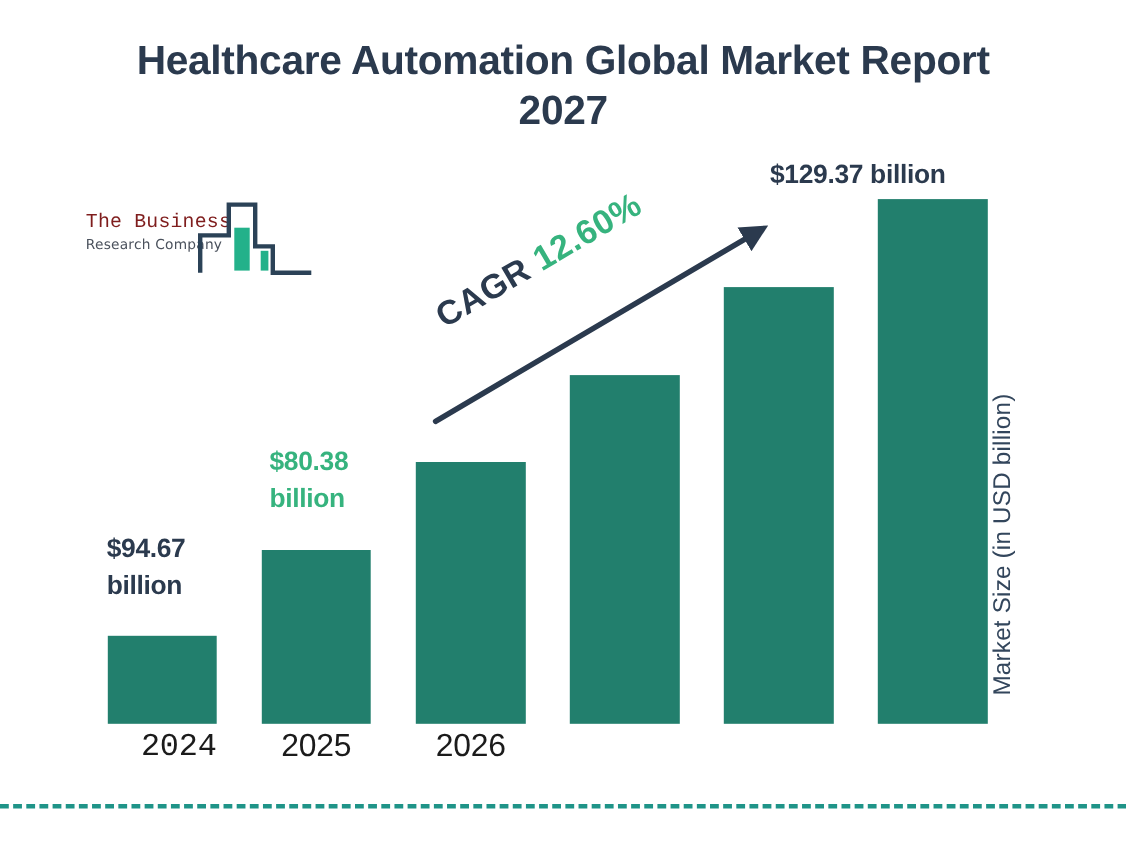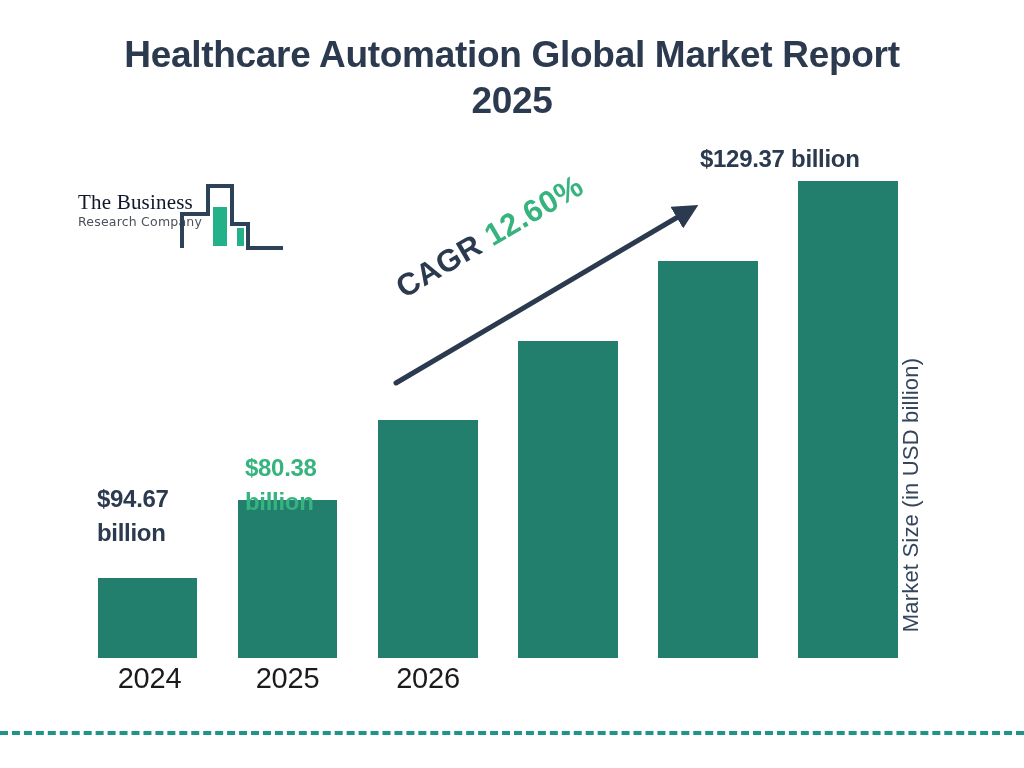--- a/index.html
+++ b/index.html
@@ -42,23 +42,23 @@
     width: 215px;
     height: 78px;
   }
   #logo-text {
     position: absolute;
     left: 6px;
     top: 14px;
     width: 140px;
   }
   #logo-line1 {
-    font-family: Liberation Serif, serif;
-    font-size: 21px;
-    color: #0f172a;
+    font-family: Liberation Mono, monospace;
+    font-size: 18px;
+    color: #7f1d1d;
     letter-spacing: 0.2px;
     line-height: 24px;
     white-space: nowrap;
   }
   #logo-line2 {
     font-family: "DejaVu Sans", sans-serif;
     font-size: 12.5px;
     color: #4a515c;
     letter-spacing: 0.2px;
     line-height: 16px;
@@ -159,21 +159,21 @@
     height: 0;
     border-top: 4px dashed #1f9488;
   }
 </style>
 </head>
 <body>
 
 <div id="page">
 
   <div id="chart-title">Healthcare Automation Global Market Report
-2025</div>
+2027</div>
 
   <div id="logo">
     <div id="logo-text">
       <div id="logo-line1">The Business</div>
       <div id="logo-line2">Research Company</div>
     </div>
     <svg id="logo-mark" width="105" height="78" viewBox="0 0 105 78">
       <polyline points="2,72 2,38 28,38 28,10 52,10 52,48 68,48 68,72 103,72" fill="none" stroke="#2b4257" stroke-width="4" stroke-linejoin="miter"></polyline>
       <rect x="33" y="31" width="14" height="39" fill="#23b18a"></rect>
       <rect x="57" y="52" width="7" height="18" fill="#23b18a"></rect>
@@ -182,28 +182,28 @@
 
   <div id="plot">
 
     <div class="bar" style="left:98px;  top:578px; width:99px;  height:80px;"></div>
     <div class="bar" style="left:238px; top:500px; width:99px;  height:158px;"></div>
     <div class="bar" style="left:378px; top:420px; width:100px; height:238px;"></div>
     <div class="bar" style="left:518px; top:341px; width:100px; height:317px;"></div>
     <div class="bar" style="left:658px; top:261px; width:100px; height:397px;"></div>
     <div class="bar" style="left:798px; top:181px; width:100px; height:477px;"></div>
 
-    <div class="xtick" style="left:100px;  width:99px;">2024</div>
+    <div class="xtick" style="left:113px;  width:99px;font-family:Liberation Mono, monospace;">2024</div>
     <div class="xtick" style="left:238px; width:99px;">2025</div>
     <div class="xtick" style="left:378px; width:100px;">2026</div>
   </div>
 
   <div class="value-label label-navy" style="left:97px; top:482px; width:130px; white-space:pre-line;">$94.67
 billion</div>
-  <div class="value-label label-green" style="left:245px; top:403px; width:130px; white-space:pre-line;margin-top:48px;">$80.38
+  <div class="value-label label-green" style="left:245px; top:403px; width:130px; white-space:pre-line;">$80.38
 billion</div>
   <div class="value-label label-navy" style="left:700px; top:142px; width:240px; white-space:nowrap;">$129.37 billion</div>
 
   <svg id="cagr-arrow" viewBox="0 0 340 215">
     <defs>
       <marker id="arrowhead" markerWidth="5" markerHeight="5" refX="2.6" refY="2.5" orient="auto">
         <path d="M0,0 L5,2.5 L0,5 z" fill="#2b3a4e"></path>
       </marker>
     </defs>
     <line x1="16" y1="198" x2="308" y2="26" stroke="#2b3a4e" stroke-width="5" stroke-linecap="round" marker-end="url(#arrowhead)"></line>

